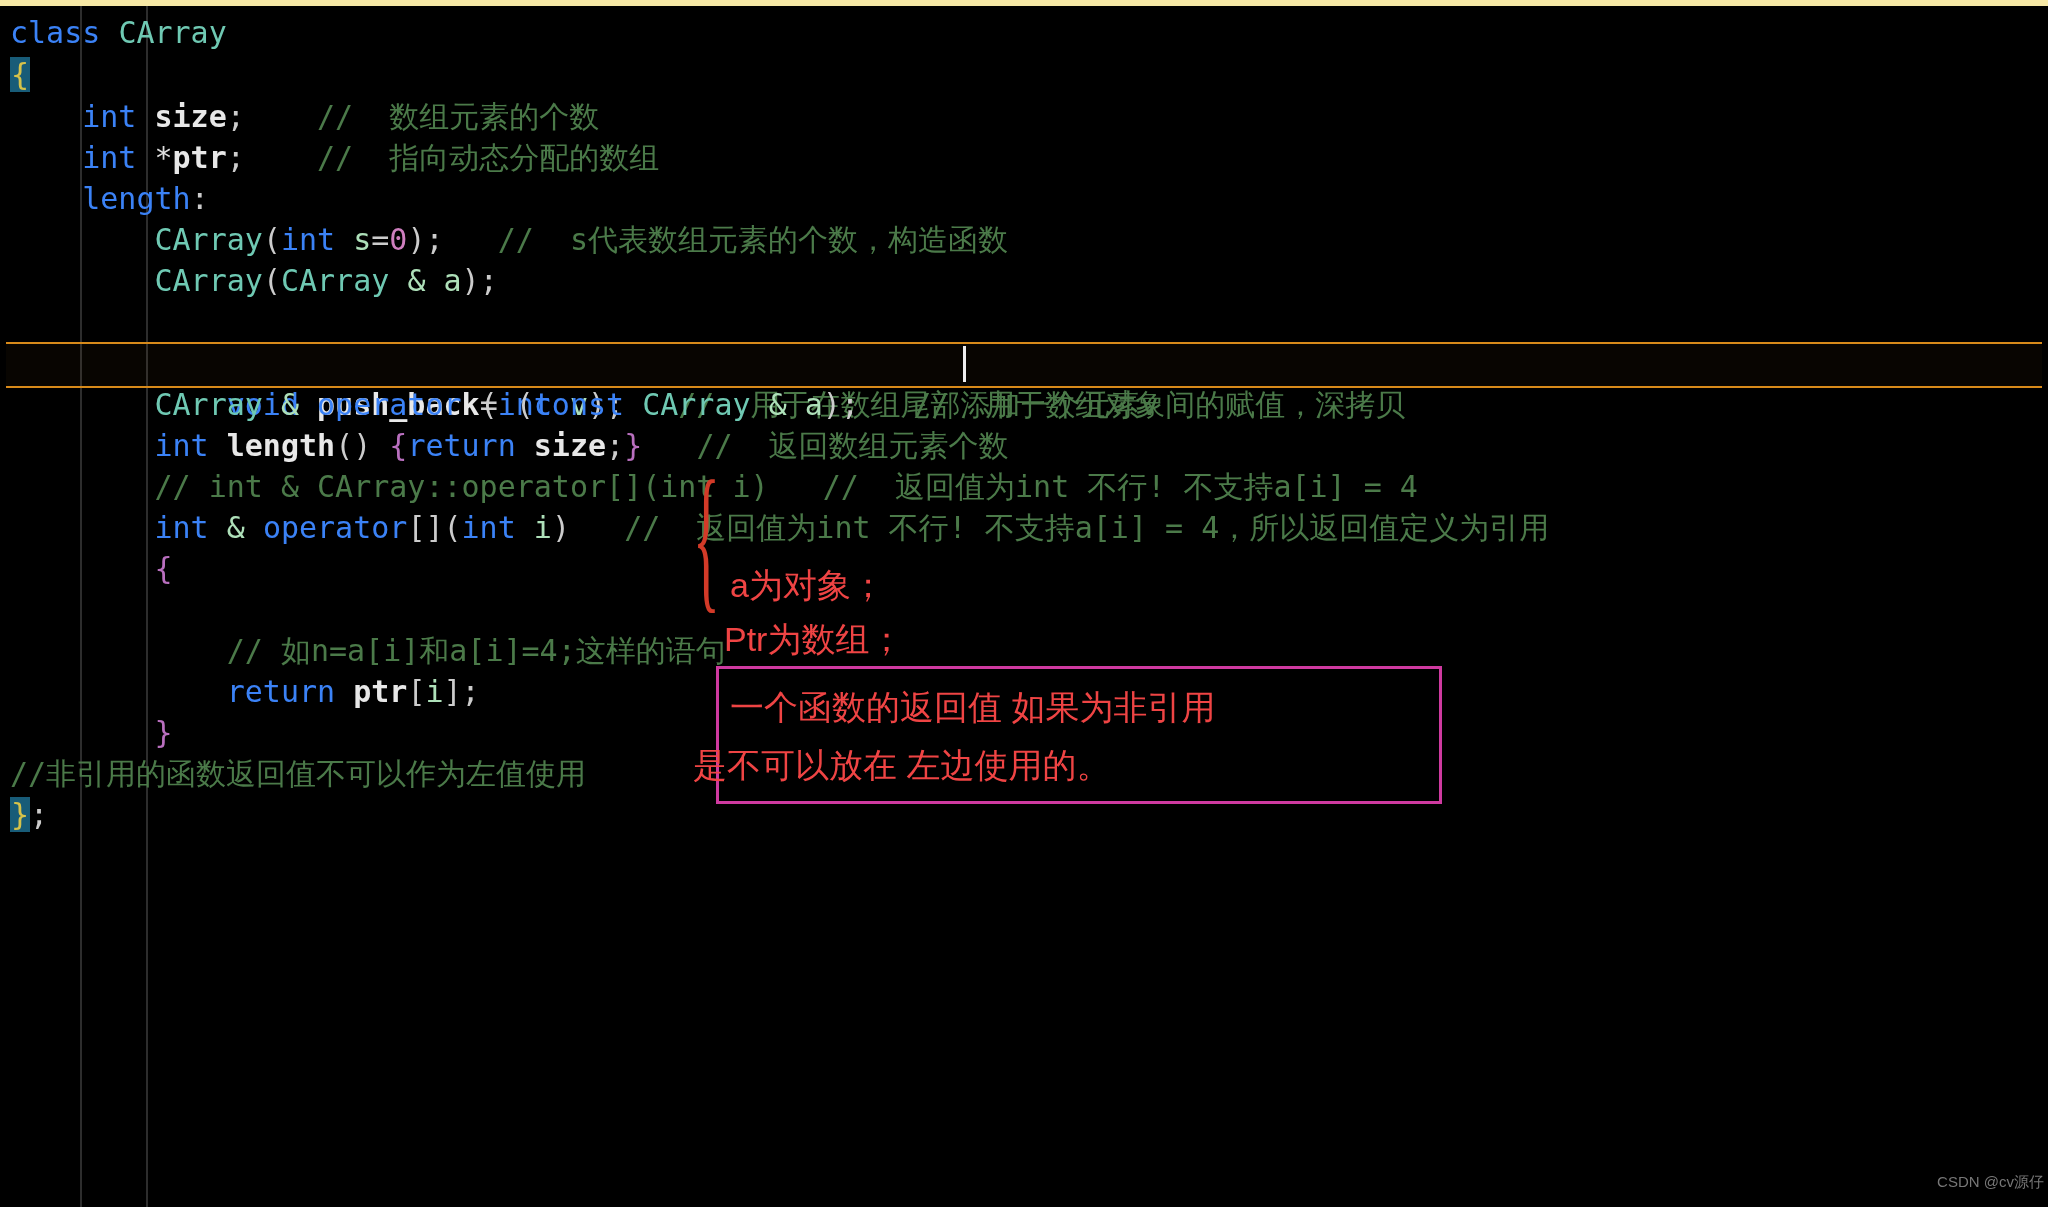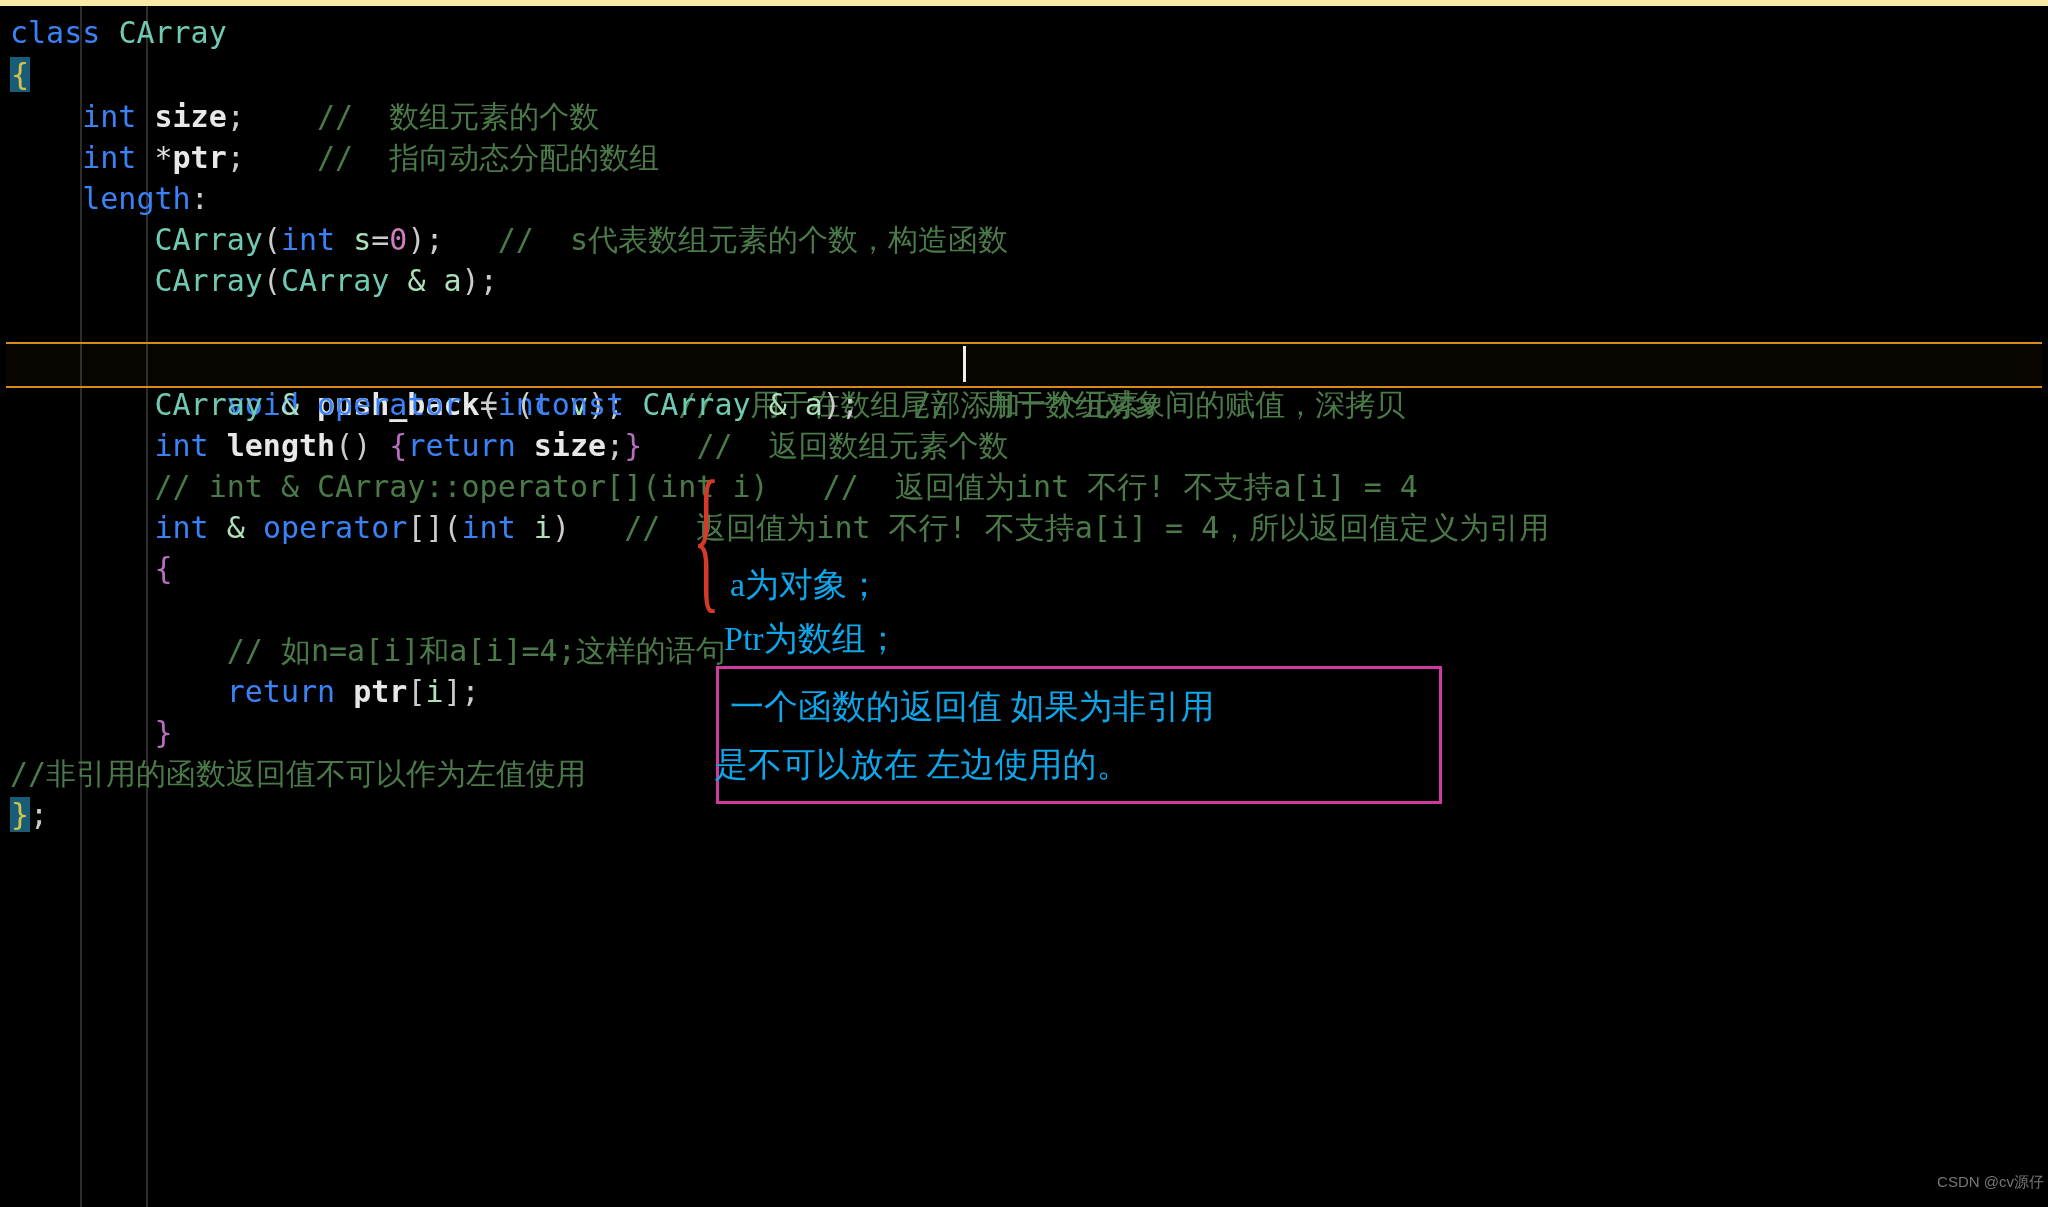--- a/index.html
+++ b/index.html
@@ -12,21 +12,21 @@
   .type{color:#6fc9b3}        
   .ident{color:#e8e8e8;font-weight:bold}  
   .ref{color:#aee0b9}         
   .op{color:#ccc}
   .num{color:#cf7fbf}         
   .com{color:#4b7a49}         
   .brace{color:#d6c24a}       
   .brace.boxed{background:#185c78;padding:0 1px}
   .brace2{color:#b96fbf}      
   .semi{color:#ccc}
-  .note{position:absolute;font-family:Liberation Serif, serif;color:#0ea5e9;font-size:34px}
+  .note{position:absolute;font-family:Liberation Sans, sans-serif;color:#ef4444;font-size:34px}
   .box{position:absolute;border:3px solid #cf3aa0}
   .watermark{position:absolute;right:4px;bottom:10px;color:#777;font-size:15px;font-family:Arial,sans-serif}
   .notebrace{position:absolute;font-family:serif;color:#d33a28;font-size:160px;transform:scaleX(0.35)}
 </style>
 </head>
 <body>
 
 <div class="editor">
 
   <div class="guide" style="left:80px"></div>
@@ -96,16 +96,16 @@
 
   
   <div class="line" style="top:788px"><span class="brace boxed">}</span><span class="semi">;</span></div>
 
   
   <div class="notebrace" style="top:510px;left:668px">{</div>
   <div class="note" style="top:558px;left:730px">a为对象；</div>
   <div class="note" style="top:612px;left:724px">Ptr为数组；</div>
   <div class="box" style="top:660px;left:716px;width:720px;height:132px"></div>
   <div class="note" style="top:680px;left:730px">一个函数的返回值 如果为非引用</div>
-  <div class="note" style="top:738px;left:714px">是不可以放在 左边使用的。</div>
+  <div class="note" style="top:738px;left:693px">是不可以放在 左边使用的。</div>
 
   <div class="watermark">CSDN @cv源仔</div>
 </div>
 
 </body></html>

